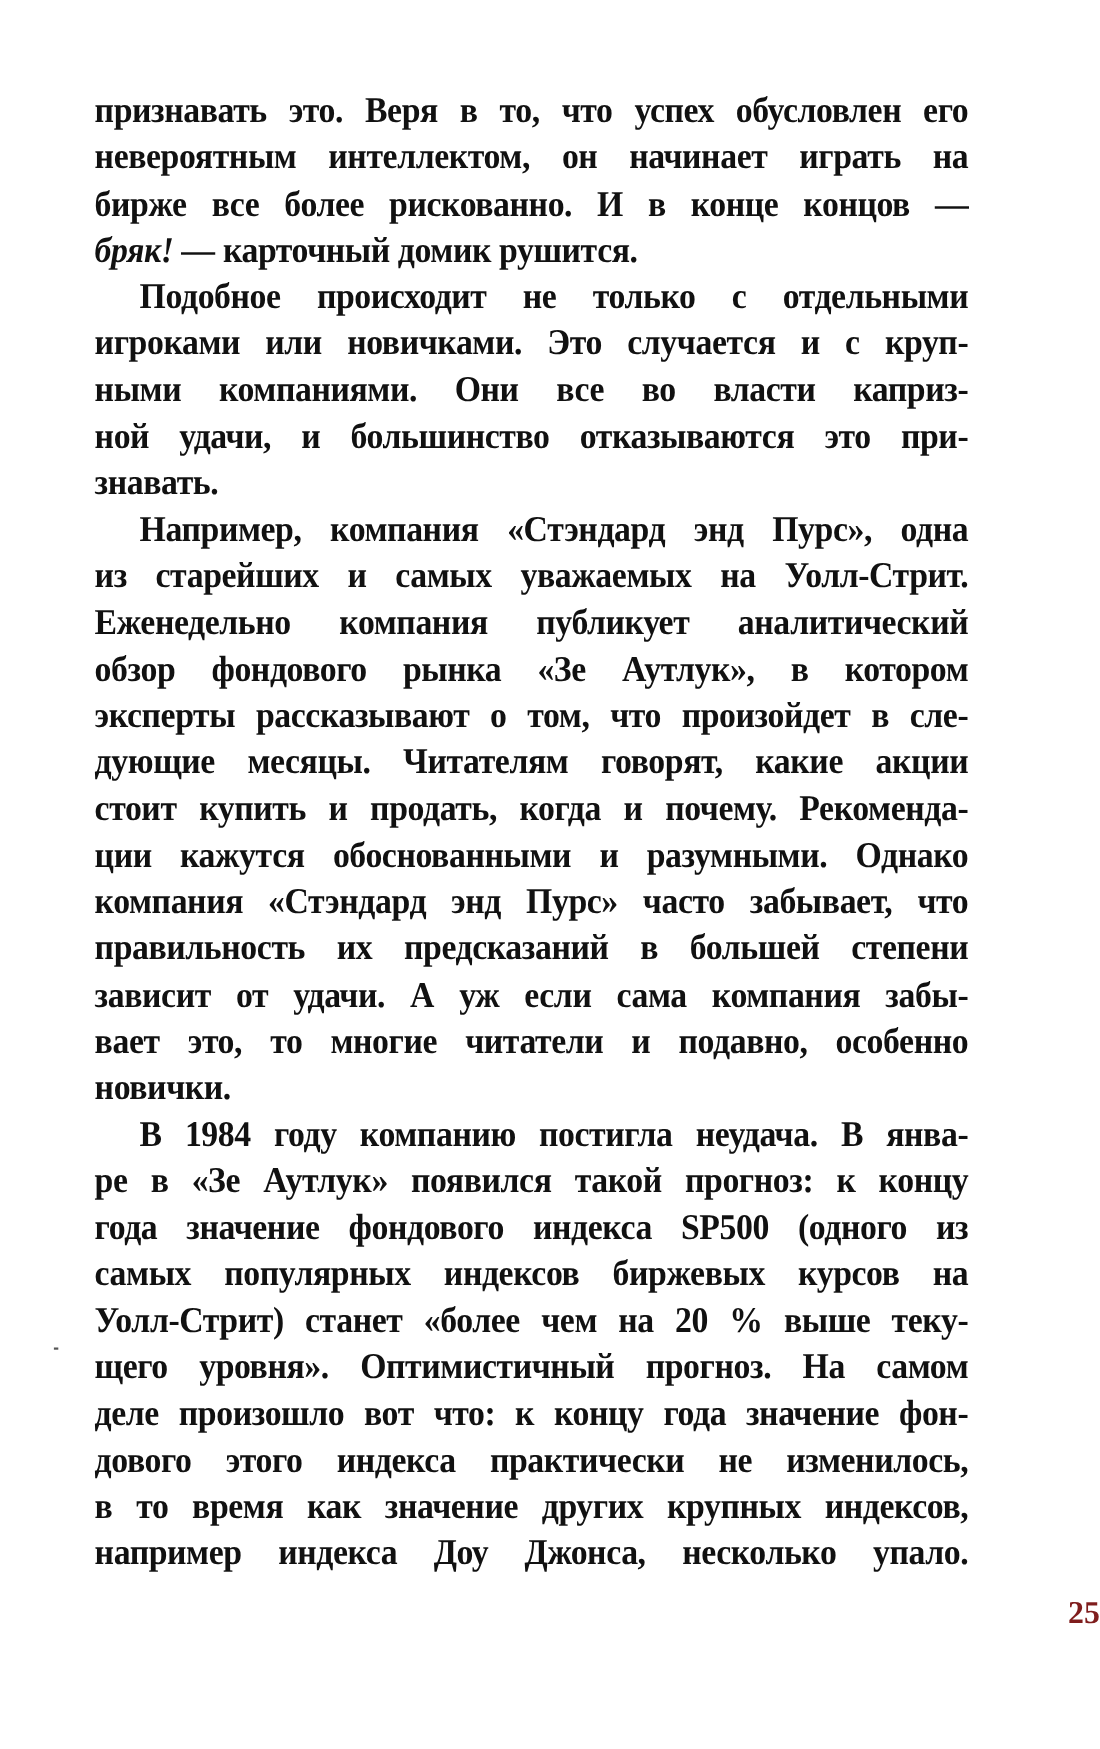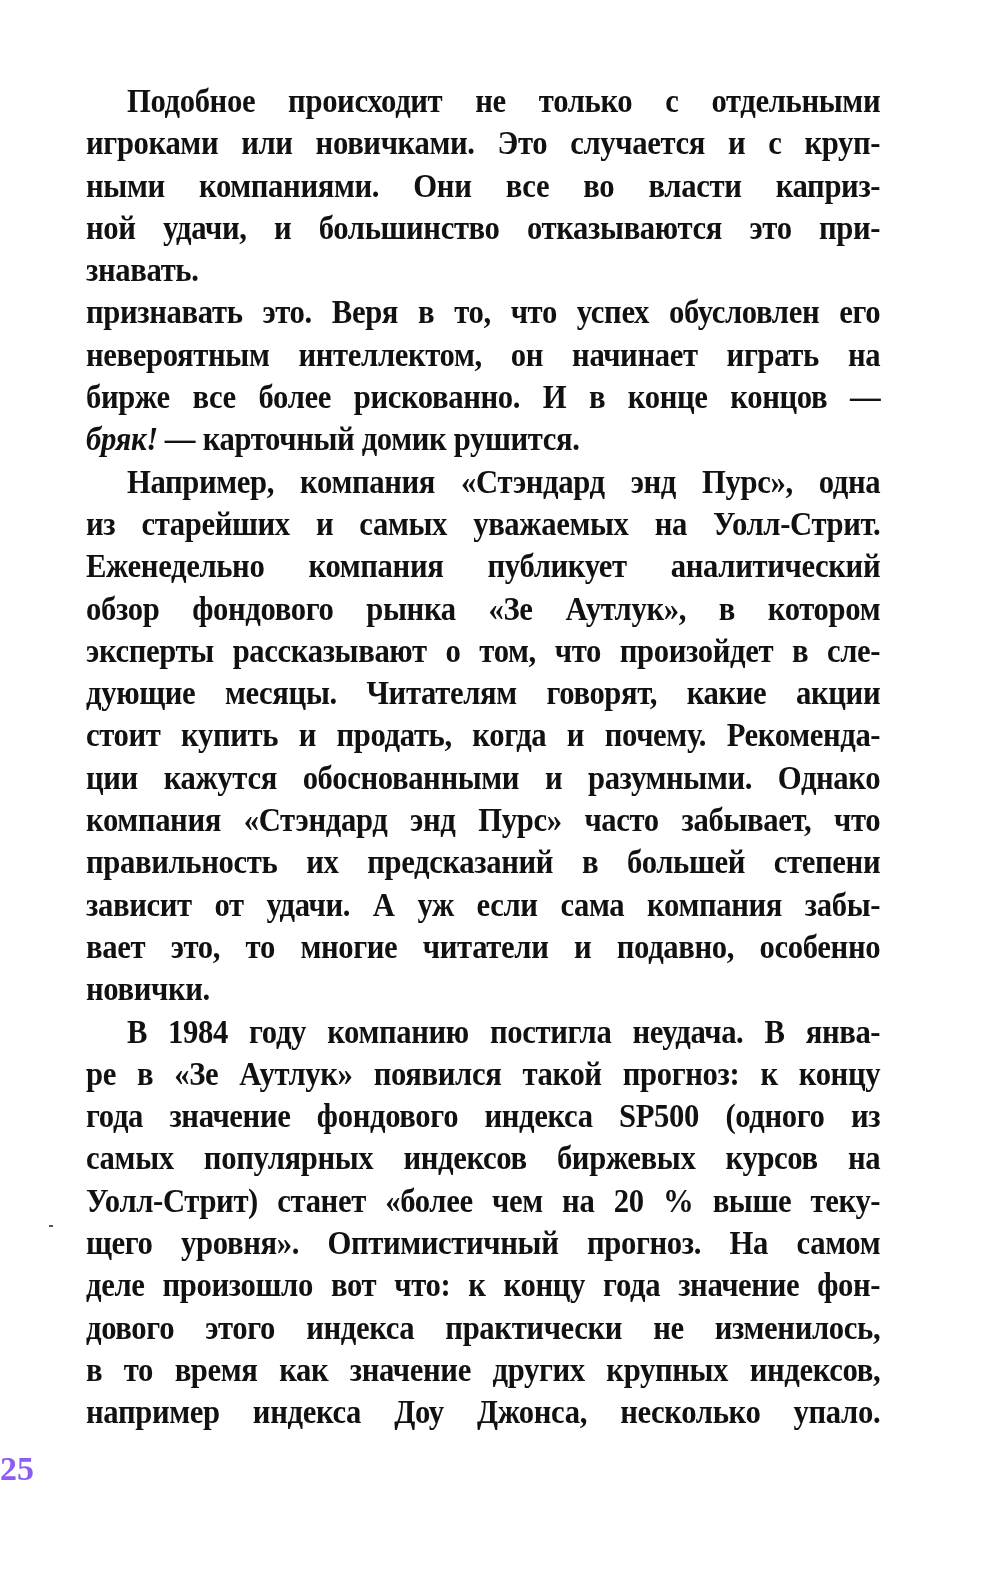--- a/index.html
+++ b/index.html
@@ -42,53 +42,53 @@
       width: 810px;
     }
     .em {
       font-style: italic;
     }
     .page-number {
       position: absolute;
       left: 0;
       width: 1000px;
       top: 1450px;
-      text-align: left;
-      font-size: 34px;
+      text-align: right;
+      font-size: 29px;
       font-weight: bold;
       font-family: "Liberation Serif", serif;
-      color: #8b5cf6;
+      color: #7f1d1d;
     }
     .scan-speck {
       position: absolute;
       left: 49px;
       top: 1225px;
       width: 4px;
       height: 2px;
       background: #555555;
     }
   </style>
 </head>
 <body>
 
 <div class="page">
 
   <div>
+    <div class="line">признавать это. Веря в то, что успех обусловлен его</div>
+    <div class="line">невероятным интеллектом, он начинает играть на</div>
+    <div class="line">бирже все более рискованно. И в конце концов —</div>
+    <div class="line last"><span class="em">бряк! — </span><span>карточный домик рушится.</span></div>
+  </div>
+
+  <div>
     <div class="line indent">Подобное происходит не только с отдельными</div>
     <div class="line">игроками или новичками. Это случается и с круп-</div>
     <div class="line">ными компаниями. Они все во власти каприз-</div>
     <div class="line">ной удачи, и большинство отказываются это при-</div>
     <div class="line last">знавать.</div>
-  </div>
-
-  <div>
-    <div class="line">признавать это. Веря в то, что успех обусловлен его</div>
-    <div class="line">невероятным интеллектом, он начинает играть на</div>
-    <div class="line">бирже все более рискованно. И в конце концов —</div>
-    <div class="line last"><span class="em">бряк! — </span><span>карточный домик рушится.</span></div>
   </div>
 
   <div>
     <div class="line indent">Например, компания «Стэндард энд Пурс», одна</div>
     <div class="line">из старейших и самых уважаемых на Уолл-Стрит.</div>
     <div class="line">Еженедельно компания публикует аналитический</div>
     <div class="line">обзор фондового рынка «Зе Аутлук», в котором</div>
     <div class="line">эксперты рассказывают о том, что произойдет в сле-</div>
     <div class="line">дующие месяцы. Читателям говорят, какие акции</div>
     <div class="line">стоит купить и продать, когда и почему. Рекоменда-</div>

